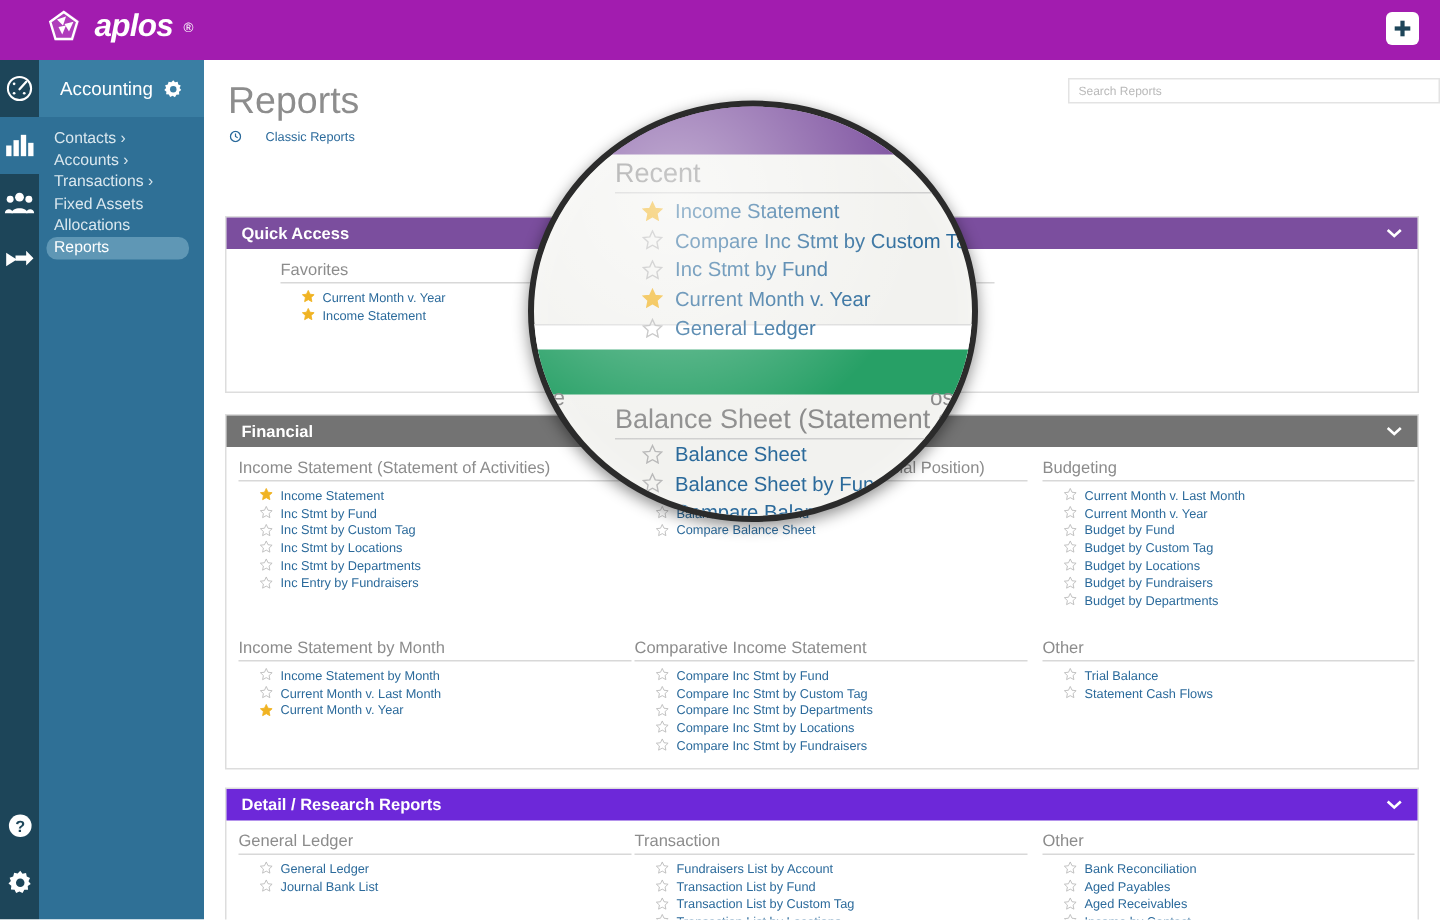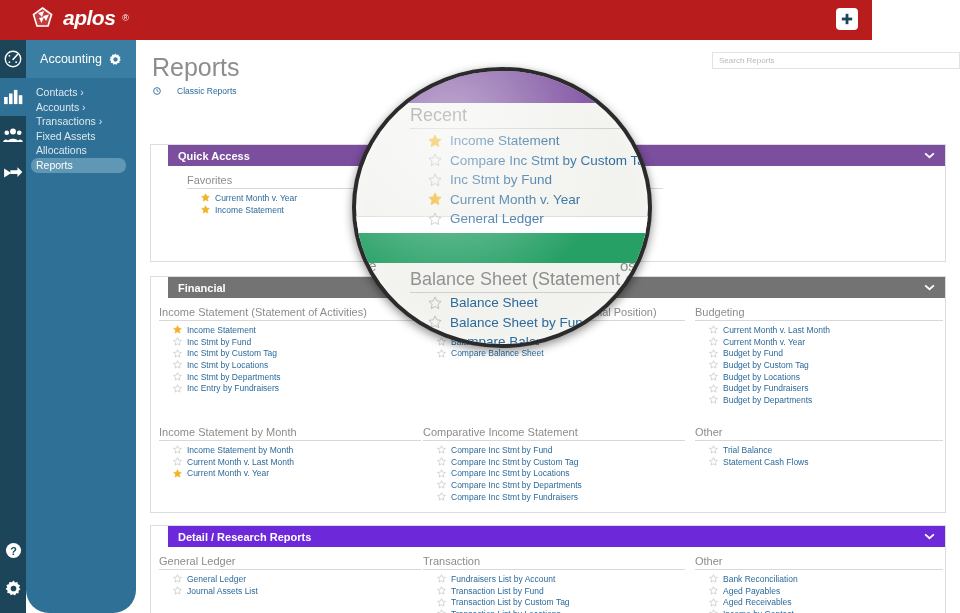--- a/index.html
+++ b/index.html
@@ -6,22 +6,22 @@
   * { box-sizing: border-box; margin: 0; padding: 0; }
   html, body {
     width: 960px; height: 613px;
     font-family: "Liberation Sans", sans-serif;
     overflow: hidden; background: #fff;
   }
   #app { position: relative; width: 960px; height: 613px; }
 
   
   .topbar {
-    position: absolute; left: 0; top: 0; width: 872px; height: 40px;
-    background: #b91c1c;
+    position: absolute; left: 0; top: 0; width: 960px; height: 40px;
+    background: #a21caf;
     padding-left: 14px;
   }
   .brand {
     position: absolute; left: 30px; top: 5px;
     display: flex; align-items: center; gap: 7px;
     color: #fff;
   }
   .brand-mark { width: 26px; height: 26px; display: block; }
   .brand-text {
     font-size: 21px; font-weight: bold; letter-spacing: -0.5px;
@@ -45,21 +45,20 @@
     width: 26px; height: 38px; display: flex; align-items: center; justify-content: center;
     cursor: pointer;
   }
   .rail-item.active { background: #2f7096; }
   .rail-bottom { position: absolute; left: 0; bottom: 6px; width: 26px; }
 
   
   .sidebar {
     position: absolute; left: 26px; top: 40px; width: 110px; height: 573px;
     background: #2f7096;
-    border-radius: 23px;
   }
   .sidebar-head {
     height: 38px; display: flex; align-items: center; justify-content: center; gap: 7px;
     background: #3a7ea3;
     color: #ffffff; font-size: 12.5px;
   }
   .sidebar-head .gear { display: block; }
   .sidebar-list { padding-top: 7px; }
   .sidebar-item {
     height: 14.6px; line-height: 14.6px; padding-left: 10px;
@@ -96,21 +95,21 @@
   .search-box::placeholder { color: #b9b9b9; }
 
   
   .panel {
     position: absolute; left: 14px; width: 796px;
     background: #ffffff; border: 1px solid #dddddd;
   }
   .panel-head {
     height: 21px; display: flex; align-items: center;
     padding: 0 10px; color: #ffffff; font-size: 11px; font-weight: bold;
-    position: relative; cursor: pointer; margin-left: 17px;
+    position: relative; cursor: pointer;
   }
   .panel-head .chev { position: absolute; right: 10px; top: 7px; }
   .panel-body { position: relative; padding: 8px 0 10px 0; }
 
   .col { position: absolute; }
   .col-title {
     font-size: 11px; color: #8c8c8c; font-weight: normal;
     border-bottom: 1px solid #d8d8d8; padding-bottom: 2px; margin-bottom: 3px;
     white-space: nowrap;
   }
@@ -475,27 +474,27 @@
                 <li>
                   <svg class="star" viewBox="0 0 20 20">
                     <path d="M10 1.4 L12.6 7 L18.7 7.7 L14.2 11.9 L15.4 18 L10 15 L4.6 18 L5.8 11.9 L1.3 7.7 L7.4 7 Z" fill="none" stroke="#b9b9b9" stroke-width="1.3"></path>
                   </svg>
                   <a>Compare Inc Stmt by Custom Tag</a>
                 </li>
                 <li>
                   <svg class="star" viewBox="0 0 20 20">
                     <path d="M10 1.4 L12.6 7 L18.7 7.7 L14.2 11.9 L15.4 18 L10 15 L4.6 18 L5.8 11.9 L1.3 7.7 L7.4 7 Z" fill="none" stroke="#b9b9b9" stroke-width="1.3"></path>
                   </svg>
+                  <a>Compare Inc Stmt by Departments</a>
+                </li>
+                <li>
+                  <svg class="star" viewBox="0 0 20 20">
+                    <path d="M10 1.4 L12.6 7 L18.7 7.7 L14.2 11.9 L15.4 18 L10 15 L4.6 18 L5.8 11.9 L1.3 7.7 L7.4 7 Z" fill="none" stroke="#b9b9b9" stroke-width="1.3"></path>
+                  </svg>
                   <a>Compare Inc Stmt by Locations</a>
-                </li>
-                <li>
-                  <svg class="star" viewBox="0 0 20 20">
-                    <path d="M10 1.4 L12.6 7 L18.7 7.7 L14.2 11.9 L15.4 18 L10 15 L4.6 18 L5.8 11.9 L1.3 7.7 L7.4 7 Z" fill="none" stroke="#b9b9b9" stroke-width="1.3"></path>
-                  </svg>
-                  <a>Compare Inc Stmt by Departments</a>
                 </li>
                 <li>
                   <svg class="star" viewBox="0 0 20 20">
                     <path d="M10 1.4 L12.6 7 L18.7 7.7 L14.2 11.9 L15.4 18 L10 15 L4.6 18 L5.8 11.9 L1.3 7.7 L7.4 7 Z" fill="none" stroke="#b9b9b9" stroke-width="1.3"></path>
                   </svg>
                   <a>Compare Inc Stmt by Fundraisers</a>
                 </li>
               </ul>
             </div>
             <div class="col" style="left: 544px; top: 128px; width: 248px;">
@@ -531,21 +530,21 @@
                 <li>
                   <svg class="star" viewBox="0 0 20 20">
                     <path d="M10 1.4 L12.6 7 L18.7 7.7 L14.2 11.9 L15.4 18 L10 15 L4.6 18 L5.8 11.9 L1.3 7.7 L7.4 7 Z" fill="none" stroke="#b9b9b9" stroke-width="1.3"></path>
                   </svg>
                   <a>General Ledger</a>
                 </li>
                 <li>
                   <svg class="star" viewBox="0 0 20 20">
                     <path d="M10 1.4 L12.6 7 L18.7 7.7 L14.2 11.9 L15.4 18 L10 15 L4.6 18 L5.8 11.9 L1.3 7.7 L7.4 7 Z" fill="none" stroke="#b9b9b9" stroke-width="1.3"></path>
                   </svg>
-                  <a>Journal Assets List</a>
+                  <a>Journal Bank List</a>
                 </li>
               </ul>
             </div>
             <div class="col" style="left: 272px; top: 8px; width: 262px;">
               <div class="col-title">Transaction</div>
               <ul class="rlist">
                 <li>
                   <svg class="star" viewBox="0 0 20 20">
                     <path d="M10 1.4 L12.6 7 L18.7 7.7 L14.2 11.9 L15.4 18 L10 15 L4.6 18 L5.8 11.9 L1.3 7.7 L7.4 7 Z" fill="none" stroke="#b9b9b9" stroke-width="1.3"></path>
                   </svg>

